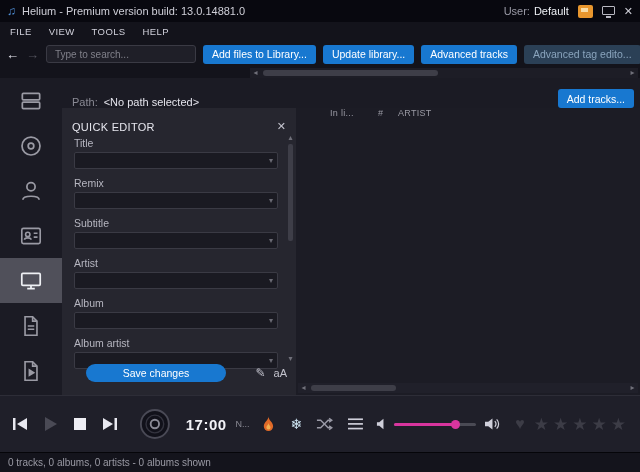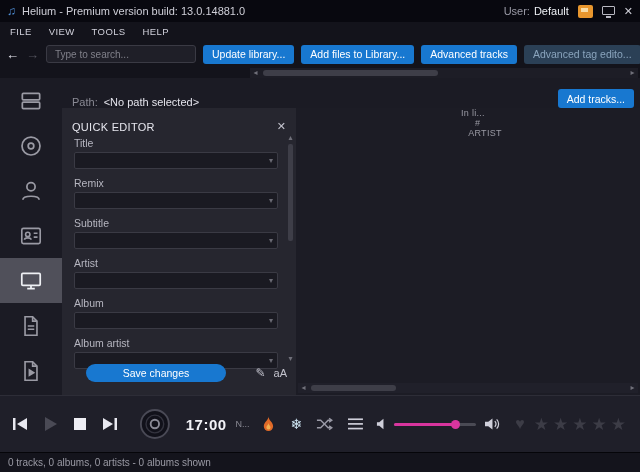--- a/index.html
+++ b/index.html
@@ -63,21 +63,21 @@
   .qe-footer { position:absolute; left:0; right:0; bottom:5px; display:flex; align-items:center; padding:0 9px 8px 24px; }
   .save-btn { background:#1878d0; color:#fff; border:none; border-radius:9px; height:18px; width:140px; font-size:10.5px; font-family:"Liberation Sans", sans-serif; }
   .pencil-icon { margin-left:auto; color:#c4c4ce; font-size:12px; }
   .fontsize-icon { color:#c4c4ce; font-size:11px; margin-left:8px; }
   .qe-vscroll { position:absolute; right:1px; top:25px; bottom:32px; width:9px; display:flex; flex-direction:column; align-items:center; }
   .qe-vscroll .scroll-arrow { width:9px; height:9px; line-height:9px; }
   .v-thumb { width:5px; background:#3e3e48; border-radius:2px; height:42%; margin-top:2px; }
   .v-spacer { flex:1; }
   
   .table-area { flex:1; background:#1c1c25; position:relative; min-width:0; }
-  .table-head { display:flex; align-items:center; height:16px; padding-left:34px; font-size:9px; color:#9a9aa4; letter-spacing:.3px;flex-direction:column; }
+  .table-head { display:flex; height:16px; padding-left:34px; font-size:9px; color:#9a9aa4; letter-spacing:.3px; }
   .col-inlib { width:48px; }
   .col-num { width:20px; }
   .bottom-scroll { position:absolute; left:2px; right:2px; bottom:2px; height:10px; display:flex; align-items:center; background:#20202a; }
   .bottom-scroll .h-thumb { width:85px; margin-left:2px; }
   .bs-spacer { flex:1; }
   
   .player { height:57px; background:#1f1f29; border-top:1px solid #2d2d37; display:flex; align-items:center; padding:0 10px; gap:9px; flex:none; }
   .transport { display:flex; align-items:center; gap:10px; }
   .time { font-size:15px; font-weight:bold; color:#f2f2f7; letter-spacing:.5px; margin-left:6px; }
   .now-text { font-size:9px; color:#8a8a94; }
@@ -113,22 +113,22 @@
     <span>FILE</span>
     <span>VIEW</span>
     <span>TOOLS</span>
     <span>HELP</span>
   </div>
 
   <div class="toolbar">
     <span class="nav-arrow">←</span>
     <span class="nav-arrow dim">→</span>
     <input class="search-box" placeholder="Type to search..." style="">
+    <button class="tb-btn">Add files to Library...</button>
     <button class="tb-btn">Update library...</button>
-    <button class="tb-btn">Add files to Library...</button>
     <button class="tb-btn">Advanced tracks</button>
     <button class="tb-btn disabled">Advanced tag edito...</button>
   </div>
 
   <div class="substrip">
     <div class="top-scroll">
       <span class="scroll-arrow">◂</span>
       <div class="h-thumb"></div>
       <div class="bs-spacer" style="flex:1"></div>
       <span class="scroll-arrow">▸</span>

